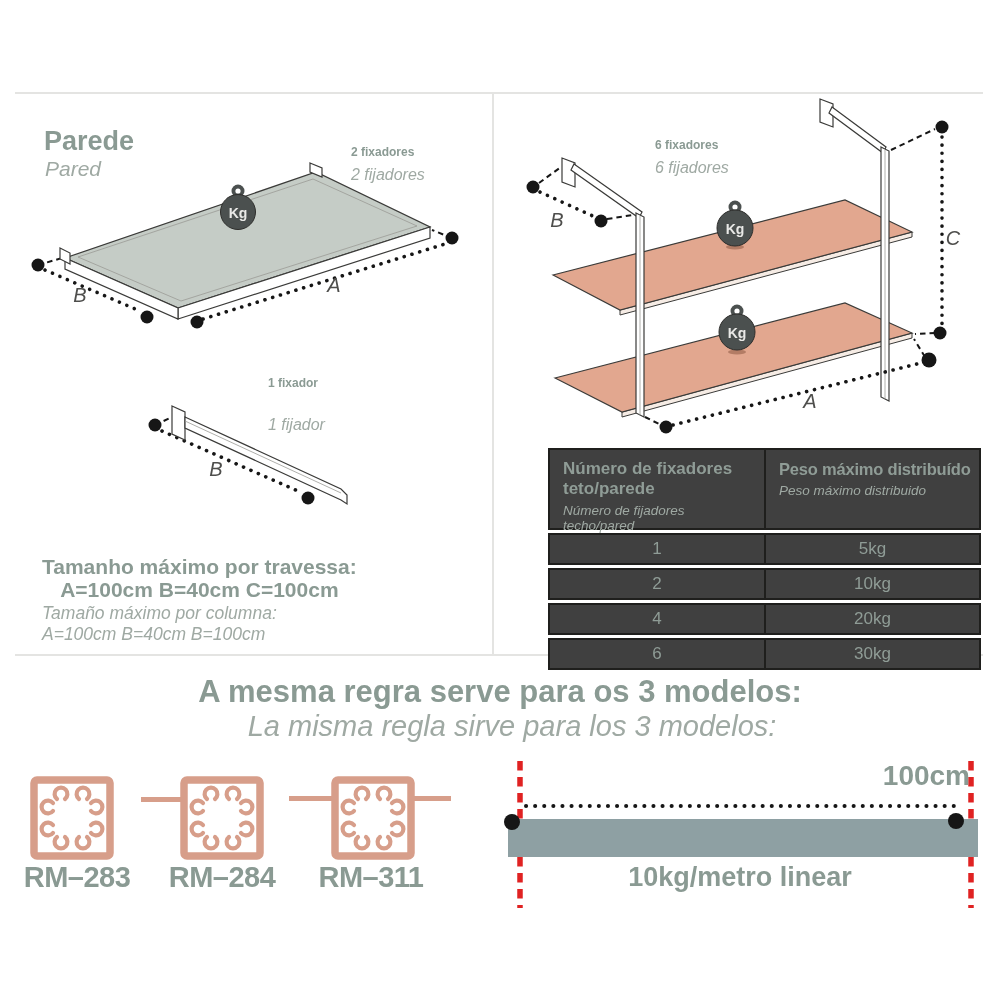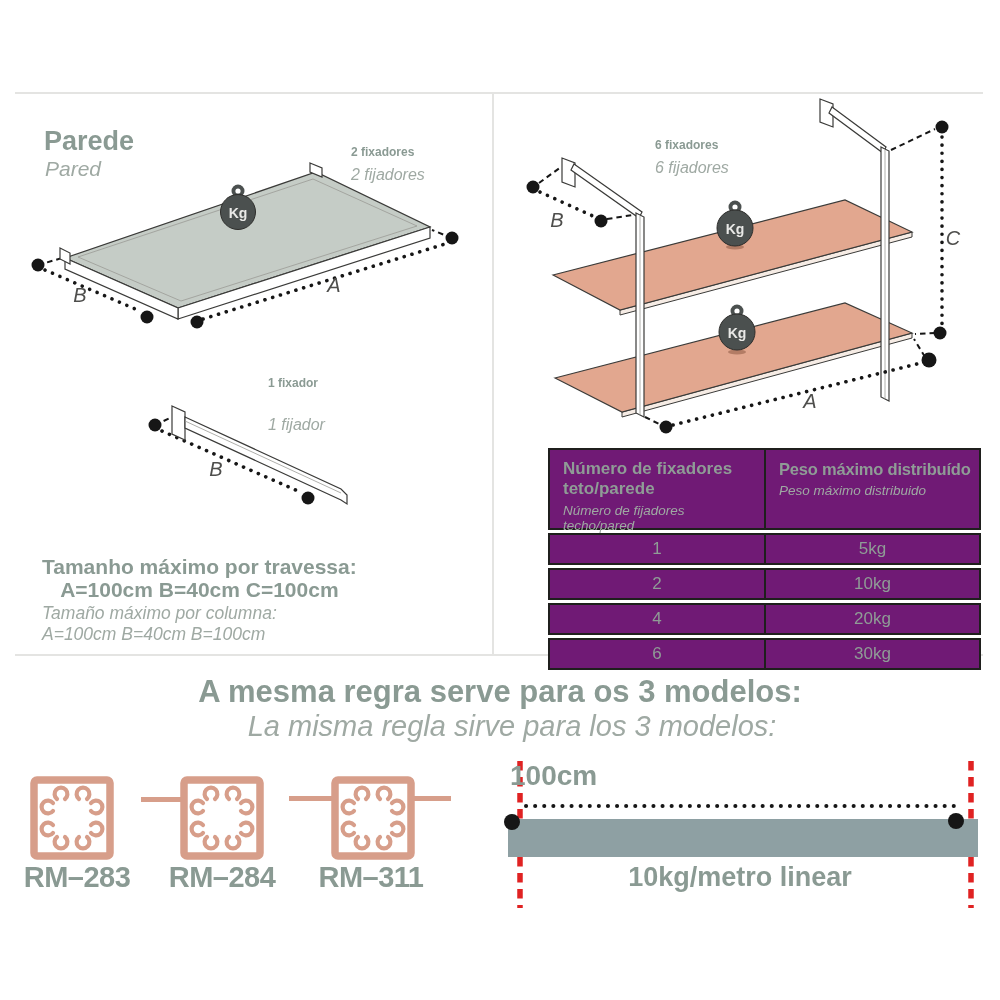--- a/index.html
+++ b/index.html
@@ -35,42 +35,42 @@
 
   .note{position:absolute;left:42px;top:556px;}
   .note-l1,.note-l2{font-size:21px;font-weight:700;color:var(--heading);line-height:21px;}
   .note-l2{margin-top:2px;text-align:center;}
   .note-l3,.note-l4{font-size:17.5px;font-style:italic;color:var(--subheading);line-height:17.5px;}
   .note-l3{margin-top:5px;}
   .note-l4{margin-top:3px;}
 
   
   .wtable{position:absolute;left:548px;top:448px;width:433px;}
-  .t-head,.t-row{display:flex;border:2.5px solid var(--table-border);background:#701a75;box-sizing:border-box;}
+  .t-head,.t-row{display:flex;border:2.5px solid var(--table-border);background:#404040;box-sizing:border-box;}
   .t-head{height:82px;}
   .t-row{margin-top:3px;height:32px;}
   .t-c1{width:216px;border-right:2.5px solid var(--table-border);box-sizing:border-box;}
   .t-c2{flex:1;}
   .t-head .t-cell{padding:9px 8px 6px 13px;}
   .t-row .t-cell{display:flex;align-items:center;justify-content:center;}
   .t-title{font-weight:700;font-size:17px;line-height:20px;color:var(--table-text);}
   .t-c2 .t-title{white-space:nowrap;font-size:16.5px;letter-spacing:-0.2px;}
   .t-sub{font-style:italic;font-size:13.5px;line-height:15px;color:var(--subheading);margin-top:4px;}
   .t-num{font-size:17px;color:var(--table-text);}
 
   .big-h{position:absolute;left:0;top:674px;width:1000px;text-align:center;
          font-size:31px;font-weight:700;color:var(--heading);}
   .big-h-es{position:absolute;left:12px;top:710px;width:1000px;text-align:center;
          font-size:29px;font-style:italic;font-weight:400;color:var(--subheading);}
 
   .rm-label{position:absolute;top:861px;width:130px;text-align:center;
             font-size:29px;font-weight:700;color:var(--heading);letter-spacing:-0.5px;}
   .profile-line{position:absolute;height:4.5px;background:var(--profile-salmon);}
 
-  .bar-len{position:absolute;left:510px;top:760px;width:460px;text-align:left;
+  .bar-len{position:absolute;left:510px;top:760px;width:460px;text-align:right;
            font-size:28px;font-weight:600;color:var(--heading);}
   .bar-load{position:absolute;left:510px;top:862px;width:460px;text-align:center;
            font-size:27px;font-weight:700;color:var(--heading);}
 
   
   .dotted{stroke:var(--ink);stroke-width:3.6;stroke-dasharray:0.1 8;stroke-linecap:round;fill:none;}
   .dashed{stroke:var(--ink);stroke-width:2;stroke-dasharray:5.5 4;fill:none;}
   .dot{fill:var(--ink);}
   .frame{fill:#fff;stroke:var(--line);stroke-width:1.2;}
   .panel-gray{fill:var(--shelf-gray);stroke:var(--line);stroke-width:1.2;}

